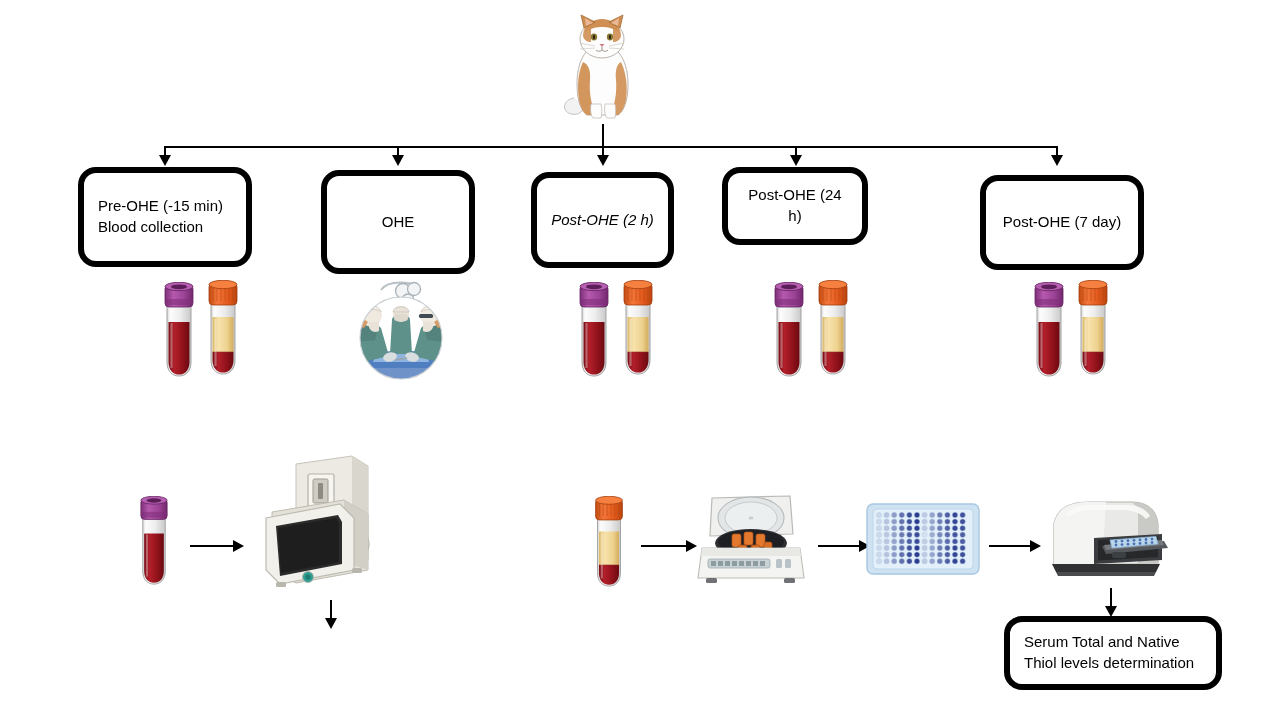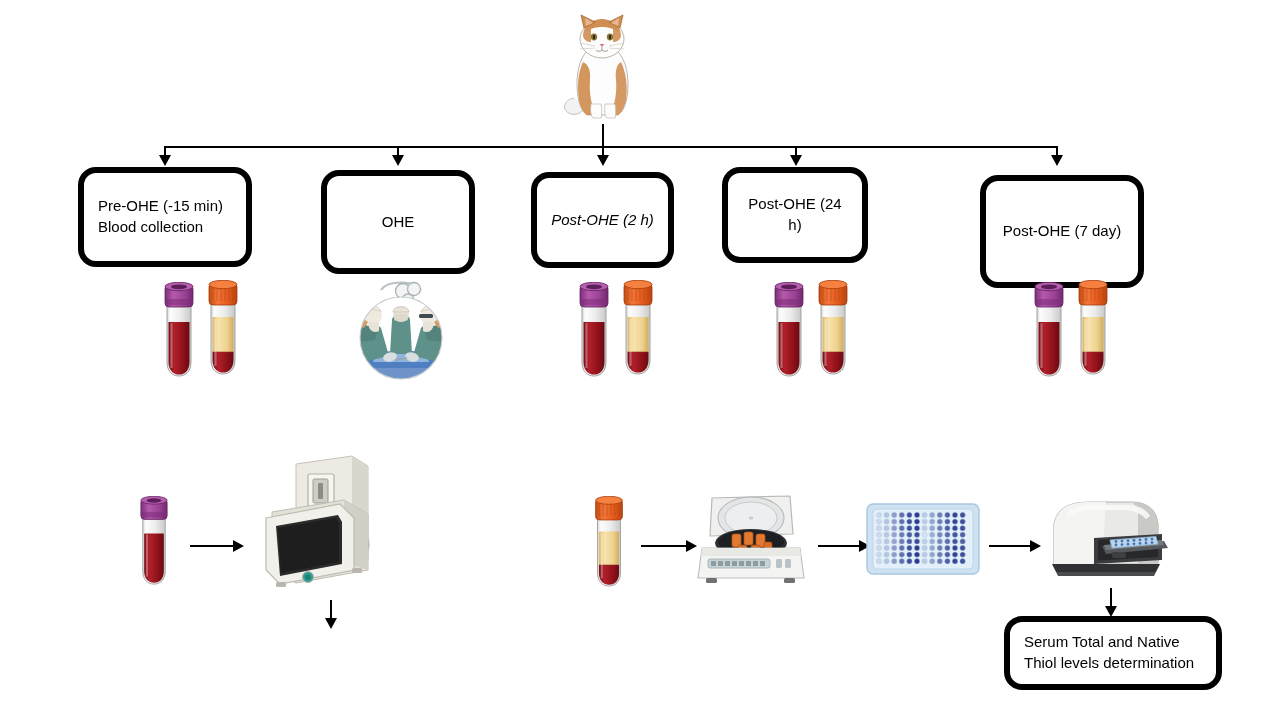--- a/index.html
+++ b/index.html
@@ -124,25 +124,25 @@
   </div>
 
   <div class="flowbox center-text" style="left:321px; top:170px; width:154px; height:104px;justify-content:center;">
     <span class="boxlabel">OHE</span>
   </div>
 
   <div class="flowbox center-text" style="left:531px; top:172px; width:143px; height:96px;font-style:italic;">
     <span class="boxlabel">Post-OHE (2 h)</span>
   </div>
 
-  <div class="flowbox center-text" style="left:722px; top:167px; width:146px; height:96px;">
+  <div class="flowbox center-text" style="left:722px; top:167px; width:146px; height:78px;">
     <span class="boxlabel">Post-OHE (24 h)</span>
   </div>
 
-  <div class="flowbox center-text" style="left:980px; top:175px; width:164px; height:113px;">
+  <div class="flowbox center-text" style="left:980px; top:175px; width:164px; height:95px;">
     <span class="boxlabel">Post-OHE (7 day)</span>
   </div>
 
   <svg width="0" height="0" style="position:absolute" aria-hidden="true">
     <defs>
       <linearGradient id="glassGrad" x1="0" y1="0" x2="1" y2="0">
         <stop offset="0%" stop-color="#d9d9d9"></stop>
         <stop offset="18%" stop-color="#fbfbfb"></stop>
         <stop offset="55%" stop-color="#ededed"></stop>
         <stop offset="100%" stop-color="#c9c9c9"></stop>

